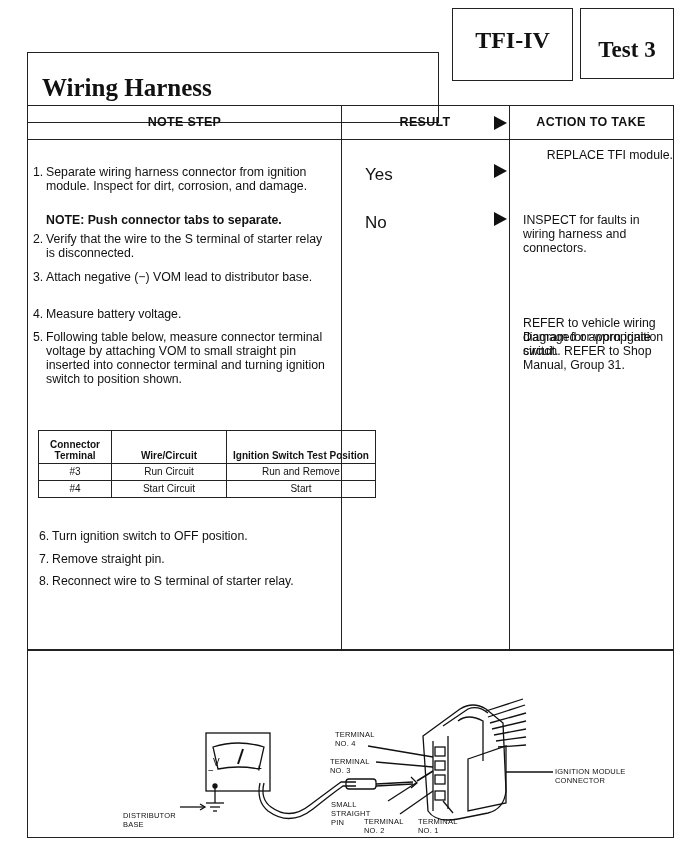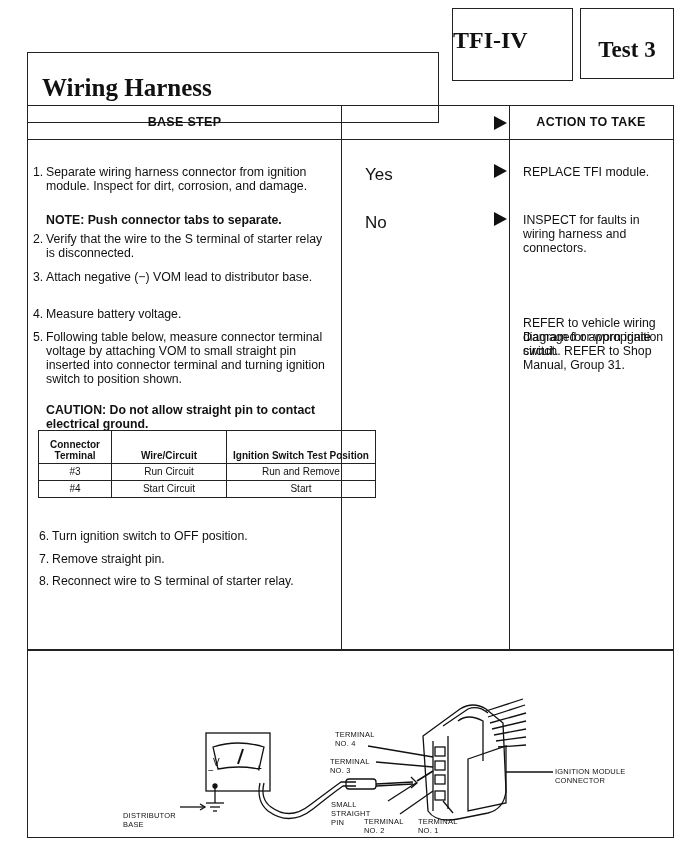--- a/index.html
+++ b/index.html
@@ -3,21 +3,21 @@
 <meta charset="utf-8">
 <style>
   html, body { margin:0; padding:0; background:#ffffff; }
   body { width:691px; height:842px; position:relative; overflow:hidden; font-family:"Liberation Sans", sans-serif; color:#111; }
   .abs { position:absolute; }
   .hbox { position:absolute; border:1.5px solid #222; box-sizing:border-box; background:#fff; }
   .serif { font-family:"Liberation Serif", "DejaVu Serif", serif; font-weight:bold; }
   #title-box { left:27px; top:12px; width:412px; height:71px;margin-top:40px; }
   #title-box span { position:absolute; left:14px; top:21px; font-size:25px; }
   #sys-box { left:452px; top:8px; width:121px; height:73px; }
-  #sys-box span { position:absolute; left:0; right:0; text-align:left; top:18px; font-size:24px; }
+  #sys-box span { position:absolute; left:0; right:0; text-align:center; top:18px; font-size:24px; }
   #test-box { left:580px; top:8px; width:94px; height:71px; }
   #test-box span { position:absolute; left:0; right:0; text-align:center; top:28px; font-size:23px; }
 
   #table { position:absolute; left:27px; top:105px; width:647px; height:733px; border:1.5px solid #222; box-sizing:border-box; }
   .vline { position:absolute; top:0; width:0; border-left:1.5px solid #222; }
   .hline { position:absolute; left:0; right:0; height:0; border-top:1.5px solid #222; }
   .colhdr { position:absolute; top:0; height:33px; line-height:33px; font-size:12.5px; font-weight:bold; text-align:center; letter-spacing:0.3px; }
   .step { position:absolute; font-size:12.3px; line-height:14px; }
   .step .num { position:absolute; left:0; top:0; }
   .step .txt { margin-left:13px; }
@@ -48,21 +48,24 @@
 
 <div id="table">
 
   <div class="vline" style="left:313px; height:543px;"></div>
   <div class="vline" style="left:481px; height:543px;"></div>
 
   <div class="hline" style="top:33px;"></div>
 
   <div class="hline" style="top:543px; border-top-width:2px;"></div>
 
-  <div class="colhdr" style="left:0; width:313px;">BASE STEP</div>
+  <div class="colhdr" style="left:0; width:313px;">NOTE STEP</div>
+  <div class="colhdr" style="left:313px; width:168px;">
+    <span>RESULT</span>
+  </div>
   <div class="arrow" style="left:466px; top:10px;"></div>
   <div class="colhdr" style="left:481px; width:164px;">ACTION TO TAKE</div>
 
   <div class="step" style="left:5px; top:59px; width:300px;">
     <span class="num">1.</span>
     <div class="txt">Separate wiring harness connector from ignition module. Inspect for dirt, corrosion, and damage.</div>
   </div>
   <div class="note" style="left:18px; top:107px; width:295px;">NOTE: Push connector tabs to separate.</div>
   <div class="step" style="left:5px; top:126px; width:300px;">
     <span class="num">2.</span>
@@ -73,21 +76,20 @@
     <div class="txt">Attach negative (−) VOM lead to distributor base.</div>
   </div>
   <div class="step" style="left:5px; top:201px; width:300px;">
     <span class="num">4.</span>
     <div class="txt">Measure battery voltage.</div>
   </div>
   <div class="step" style="left:5px; top:224px; width:300px;">
     <span class="num">5.</span>
     <div class="txt">Following table below, measure connector terminal voltage by attaching VOM to small straight pin inserted into connector terminal and turning ignition switch to position shown.</div>
   </div>
-  <div class="note" style="left:18px; top:297px; width:290px;">CAUTION: Do not allow straight pin to contact electrical ground.</div>
 
   <table id="subtable">
     <tbody>
         <tr>
       <th style="width:68px;">Connector Terminal</th>
       <th style="width:110px;">Wire/Circuit</th>
       <th>Ignition Switch Test Position</th>
     </tr>
     <tr>
       <td>#3</td>
@@ -113,21 +115,21 @@
   <div class="step" style="left:11px; top:468px; width:290px;">
     <span class="num">8.</span>
     <div class="txt">Reconnect wire to S terminal of starter relay.</div>
   </div>
 
   <div class="res" style="left:325px; top:59px;">Yes</div>
   <div class="arrow" style="left:466px; top:58px;"></div>
   <div class="res" style="left:325px; top:107px;">No</div>
   <div class="arrow" style="left:466px; top:106px;"></div>
 
-  <div class="act" style="top:59px;">REPLACE TFI module.</div>
+  <div class="act" style="top:42px;text-align:right;">REPLACE TFI module.</div>
   <div class="act" style="top:107px; width:140px;">INSPECT for faults in wiring harness and connectors.</div>
   <div class="act" style="top:166px; width:135px;margin-top:44px;">REFER to vehicle wiring diagram for appropriate circuit.</div>
   <div class="act" style="top:224px; width:148px;">Damaged or worn ignition switch. REFER to Shop Manual, Group 31.</div>
 
   <div class="abs" style="left:0; top:545px; width:644px; height:186px;">
     <svg width="644" height="186" viewBox="0 0 644 186" style="position:absolute; left:0; top:0;">
       <g fill="none" stroke="#111" stroke-width="1.3">
 
         <rect x="178" y="82" width="64" height="58"></rect>
         <path d="M185 96 Q210 88 236 96 L231 118 Q210 114 190 118 Z"></path>

